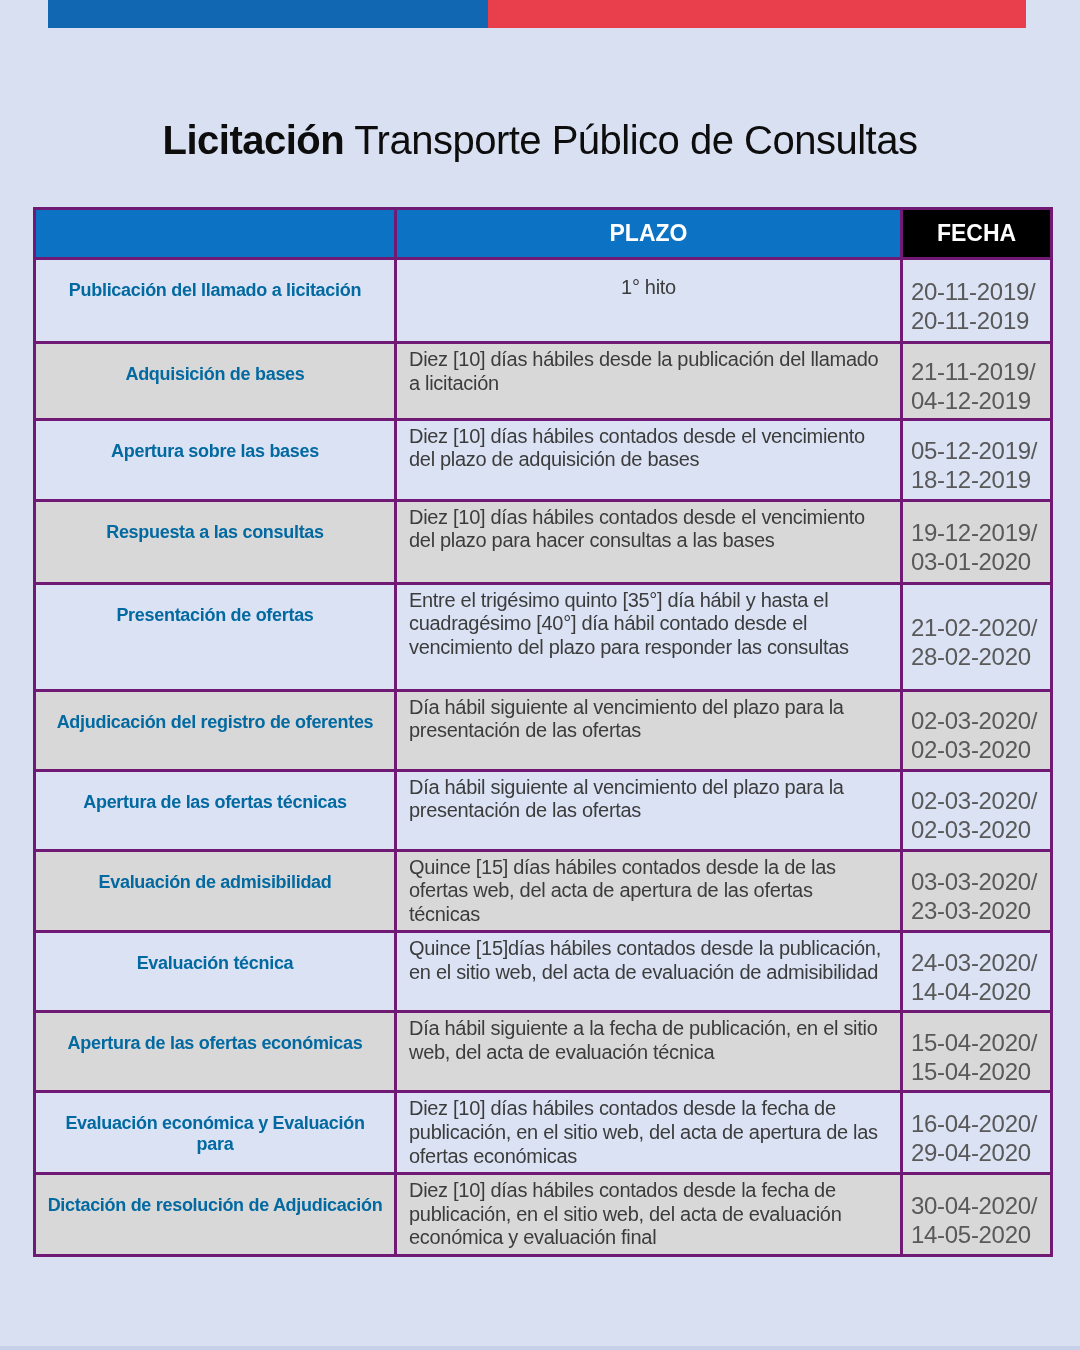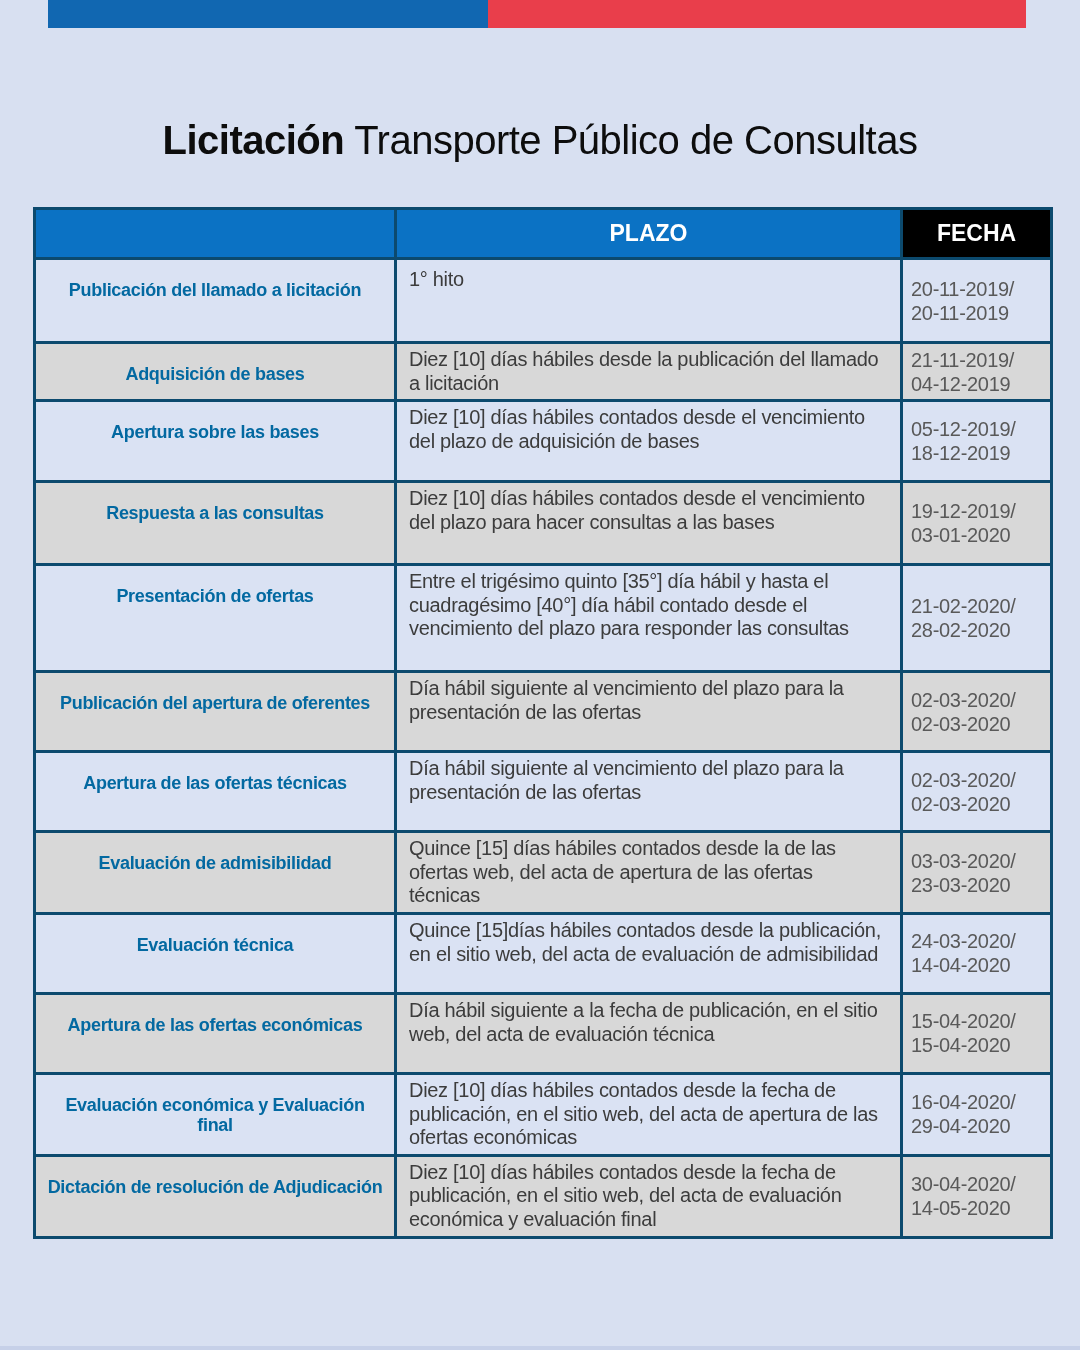--- a/index.html
+++ b/index.html
@@ -34,21 +34,21 @@
   }
   table{
     border-collapse:collapse;
     width:100%;
     table-layout:fixed;
   }
   col.c1{width:361px;}
   col.c2{width:506px;}
   col.c3{width:150px;}
   th,td{
-    border:3px solid #0c4a6e;
+    border:3px solid #701a75;
     box-sizing:border-box;
   }
   thead tr{height:50px;}
   thead th{
     color:#ffffff;
     font-size:23px;font-weight:700;
     text-align:center;
     letter-spacing:0px;
   }
   td.etapa{
@@ -66,42 +66,42 @@
     text-align:left;
     font-size:20px;
     line-height:1.18;
     color:#3c3c3c;
     padding:4px 12px 4px 12px;
     letter-spacing:-0.3px;
   }
   td.fecha{
     vertical-align:middle;
     text-align:left;
-    font-size:20px;
+    font-size:24px;
     line-height:1.2;
     color:#595959;
-    padding:2px 4px 2px 8px;
+    padding:14px 4px 2px 8px;
     white-space:pre-line;
     letter-spacing:-0.3px;
   }
   tbody tr:nth-child(odd) td{background:#dae2f3;}
   tbody tr:nth-child(even) td{background:#d8d8d8;}
   tbody tr:nth-child(1){height:84px;}
   tbody tr:nth-child(2){height:50px;}
   tbody tr:nth-child(3){height:81px;}
   tbody tr:nth-child(4){height:83px;}
   tbody tr:nth-child(5){height:107px;}
   tbody tr:nth-child(6){height:80px;}
   tbody tr:nth-child(7){height:80px;}
   tbody tr:nth-child(8){height:80px;}
   tbody tr:nth-child(9){height:80px;}
   tbody tr:nth-child(10){height:80px;}
   tbody tr:nth-child(11){height:80px;}
   tbody tr:nth-child(12){height:81px;}
-  tbody tr:first-child td.plazo{text-align:left;padding-top:8px;}
+  tbody tr:first-child td.plazo{text-align:center;padding-top:16px;}
 
   
   .bottom-strip{
     position:absolute;bottom:0;left:0;width:100%;height:4px;
   }
 </style>
 </head>
 <body style="background: rgb(216, 224, 241);">
 
 <div class="top-bar">
@@ -157,21 +157,21 @@
   </tr>
 
   <tr>
     <td class="etapa">Presentación de ofertas</td>
     <td class="plazo">Entre el trigésimo quinto [35°] día hábil y hasta el cuadragésimo [40°] día hábil contado desde el vencimiento del plazo para responder las consultas</td>
     <td class="fecha">21-02-2020/
 28-02-2020</td>
   </tr>
 
   <tr>
-    <td class="etapa">Publicación del apertura de oferentes</td>
+    <td class="etapa">Adjudicación del registro de oferentes</td>
     <td class="plazo">Día hábil siguiente al vencimiento del plazo para la presentación de las ofertas</td>
     <td class="fecha">02-03-2020/
 02-03-2020</td>
   </tr>
 
   <tr>
     <td class="etapa">Apertura de las ofertas técnicas</td>
     <td class="plazo">Día hábil siguiente al vencimiento del plazo para la presentación de las ofertas</td>
     <td class="fecha">02-03-2020/
 02-03-2020</td>
@@ -192,21 +192,21 @@
   </tr>
 
   <tr>
     <td class="etapa">Apertura de las ofertas económicas</td>
     <td class="plazo">Día hábil siguiente a la fecha de publicación, en el sitio web, del acta de evaluación técnica</td>
     <td class="fecha">15-04-2020/
 15-04-2020</td>
   </tr>
 
   <tr>
-    <td class="etapa">Evaluación económica y Evaluación final</td>
+    <td class="etapa">Evaluación económica y Evaluación para</td>
     <td class="plazo">Diez [10] días hábiles contados desde la fecha de publicación, en el sitio web, del acta de apertura de las ofertas económicas</td>
     <td class="fecha">16-04-2020/
 29-04-2020</td>
   </tr>
 
   <tr>
     <td class="etapa">Dictación de resolución de Adjudicación</td>
     <td class="plazo">Diez [10] días hábiles contados desde la fecha de publicación, en el sitio web, del acta de evaluación económica y evaluación final</td>
     <td class="fecha">30-04-2020/
 14-05-2020</td>

